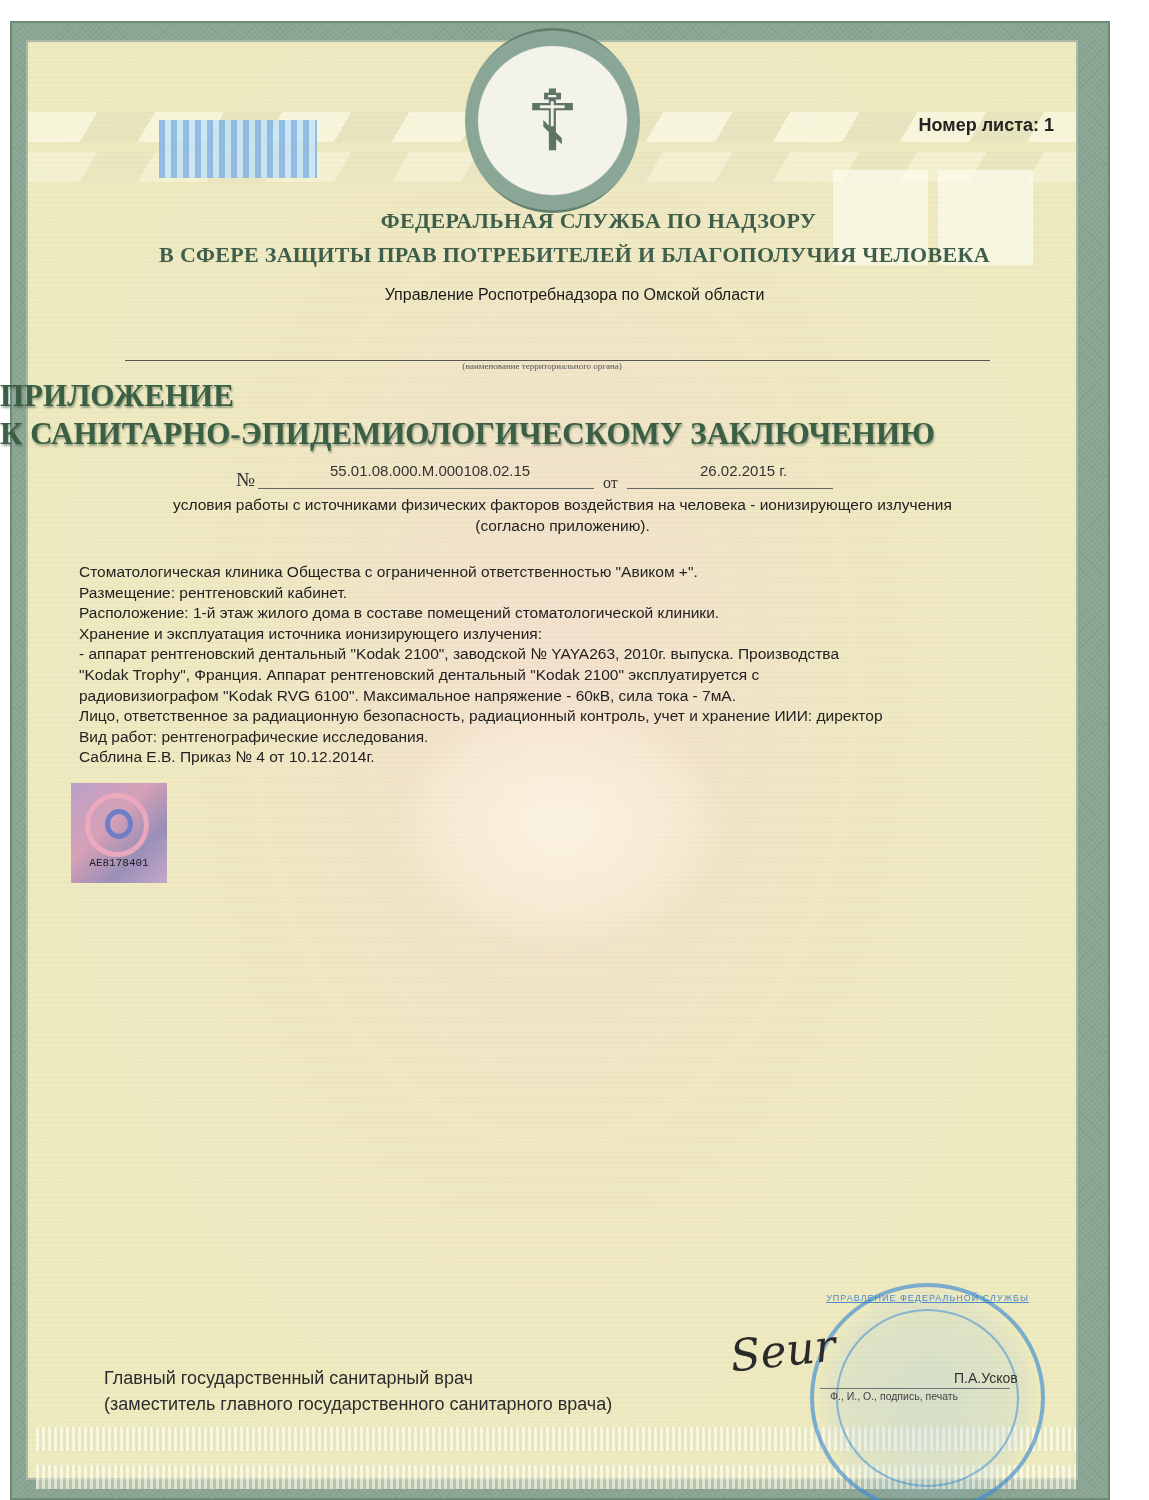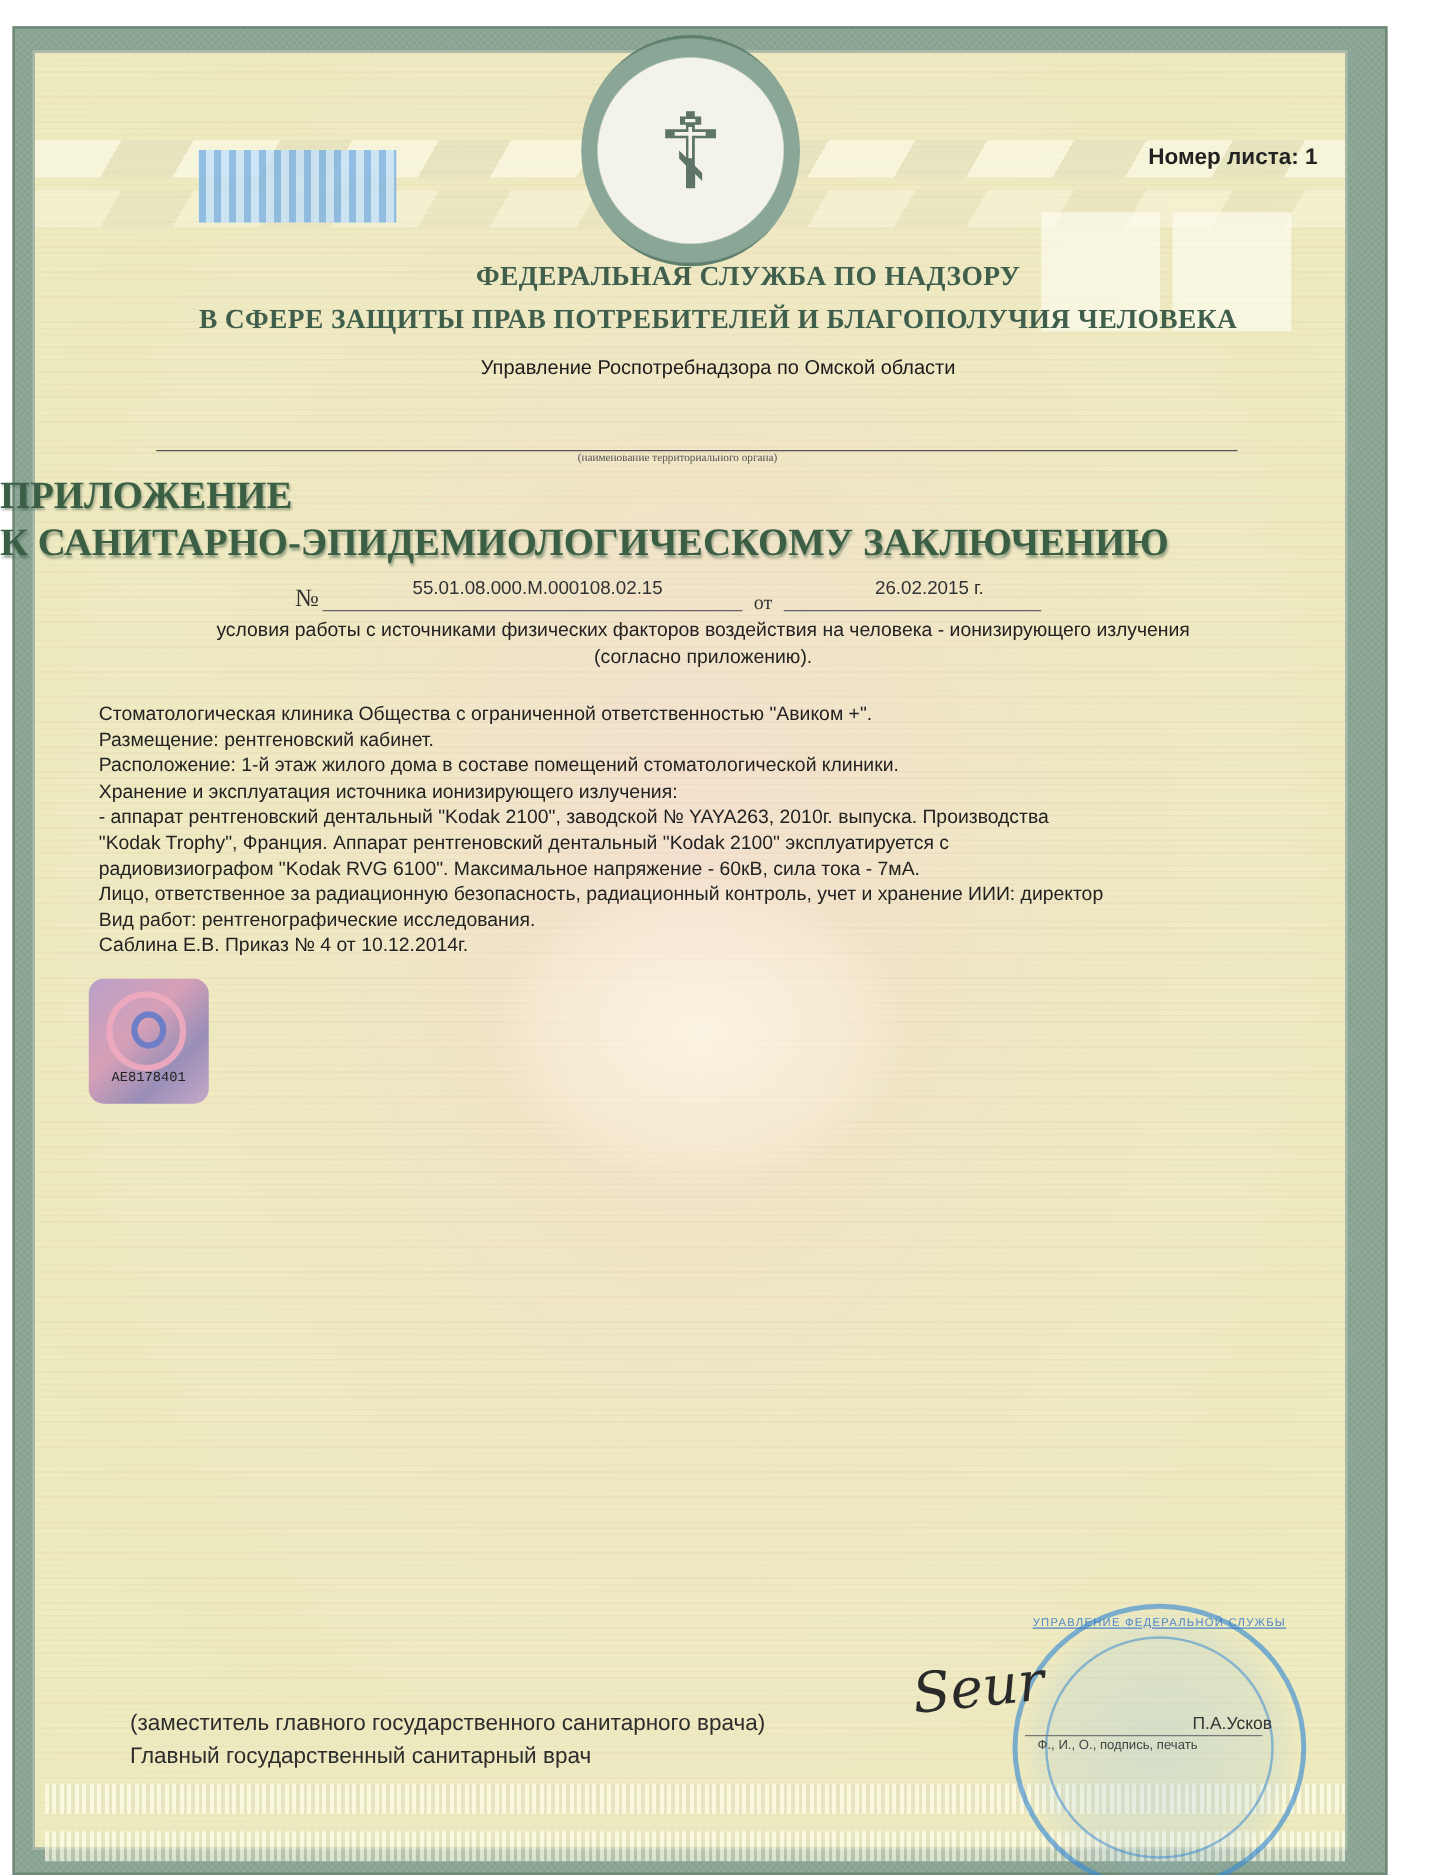--- a/index.html
+++ b/index.html
@@ -81,21 +81,21 @@
   .conditions {
     position: absolute; left: 48px; width: 1029px; top: 494px; text-align: center;
     font-size: 15.5px; line-height: 21px; color: #222;
   }
   .body-text {
     position: absolute; left: 79px; top: 562px; width: 980px;
     font-size: 15.5px; line-height: 20.6px; color: #222;
   }
   .body-text div { white-space: nowrap; }
   .hologram {
-    position: absolute; left: 71px; top: 783px; width: 96px; height: 100px; border-radius: 12px;
+    position: absolute; left: 71px; top: 783px; width: 96px; height: 100px; border-radius: 0;
     background: linear-gradient(135deg, #b9a0c8, #d6a0b6 40%, #9a8fb8 70%, #c5a8c8);
   }
   .hologram .ring {
     position: absolute; left: 14px; top: 10px; width: 64px; height: 64px; border-radius: 50%;
     border: 5px solid rgba(240,170,190,0.9); box-sizing: border-box;
   }
   .hologram .cross {
     position: absolute; left: 34px; top: 26px; width: 28px; height: 30px;
     border-radius: 50%; border: 5px solid #6e7fc8; box-sizing: border-box;
   }
@@ -197,22 +197,22 @@
 <div class="hologram">
   <div class="ring"></div>
   <div class="cross"></div>
   <div class="serial">AE8178401</div>
 </div>
 
 <div class="bottom-band" style="top:1427px;"></div>
 <div class="bottom-band" style="top:1465px;"></div>
 
 <div class="signer-title">
+  <div>Главный государственный санитарный врач</div>
   <div>(заместитель главного государственного санитарного врача)</div>
-  <div>Главный государственный санитарный врач</div>
 </div>
 
 <div class="stamp">
   <div class="inner"></div>
   <div class="text">УПРАВЛЕНИЕ ФЕДЕРАЛЬНОЙ СЛУЖБЫ</div>
 </div>
 
 <div class="signature">Seur</div>
 <div class="signer-name">П.А.Усков</div>
 <div class="sig-line"></div>

